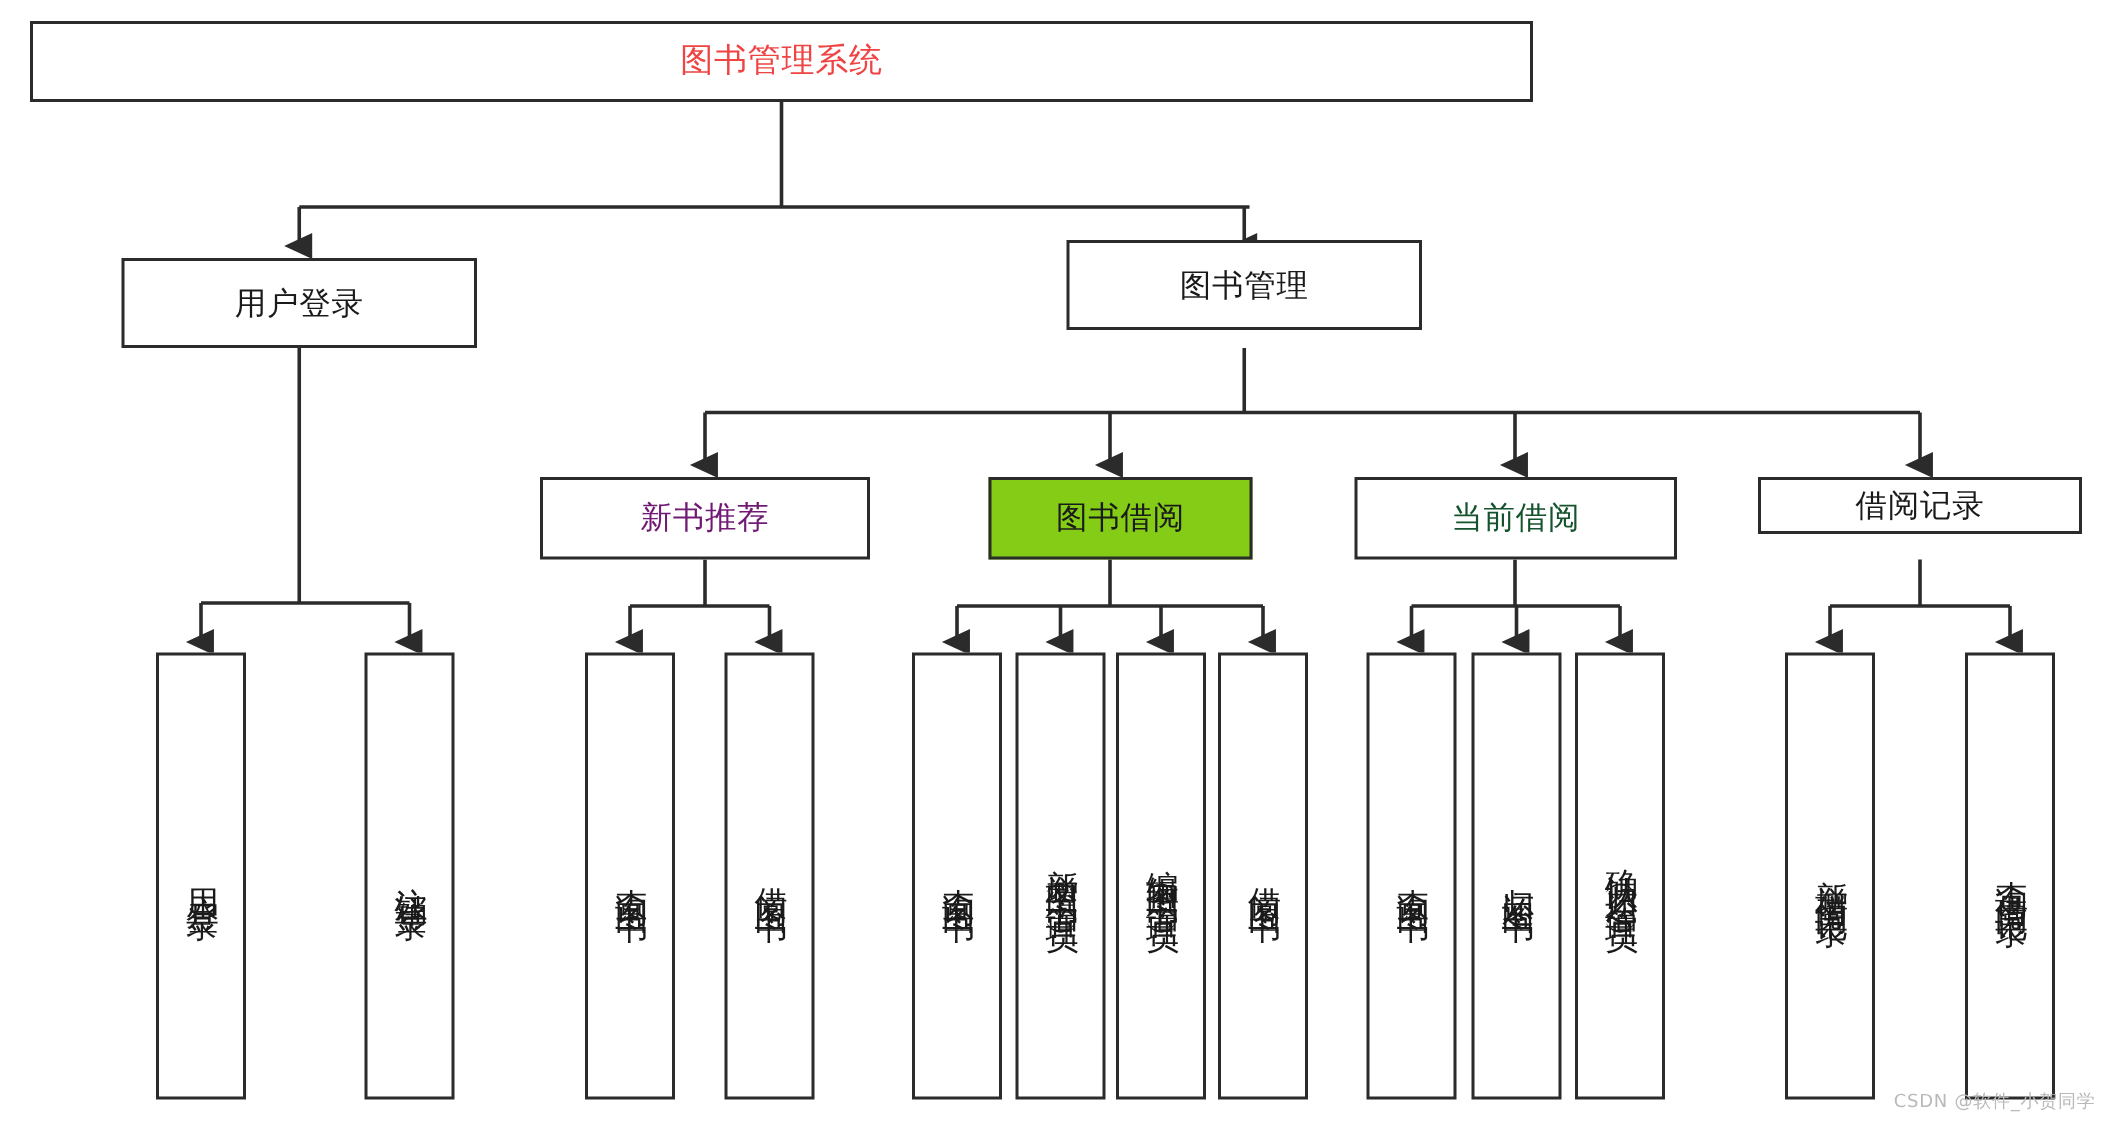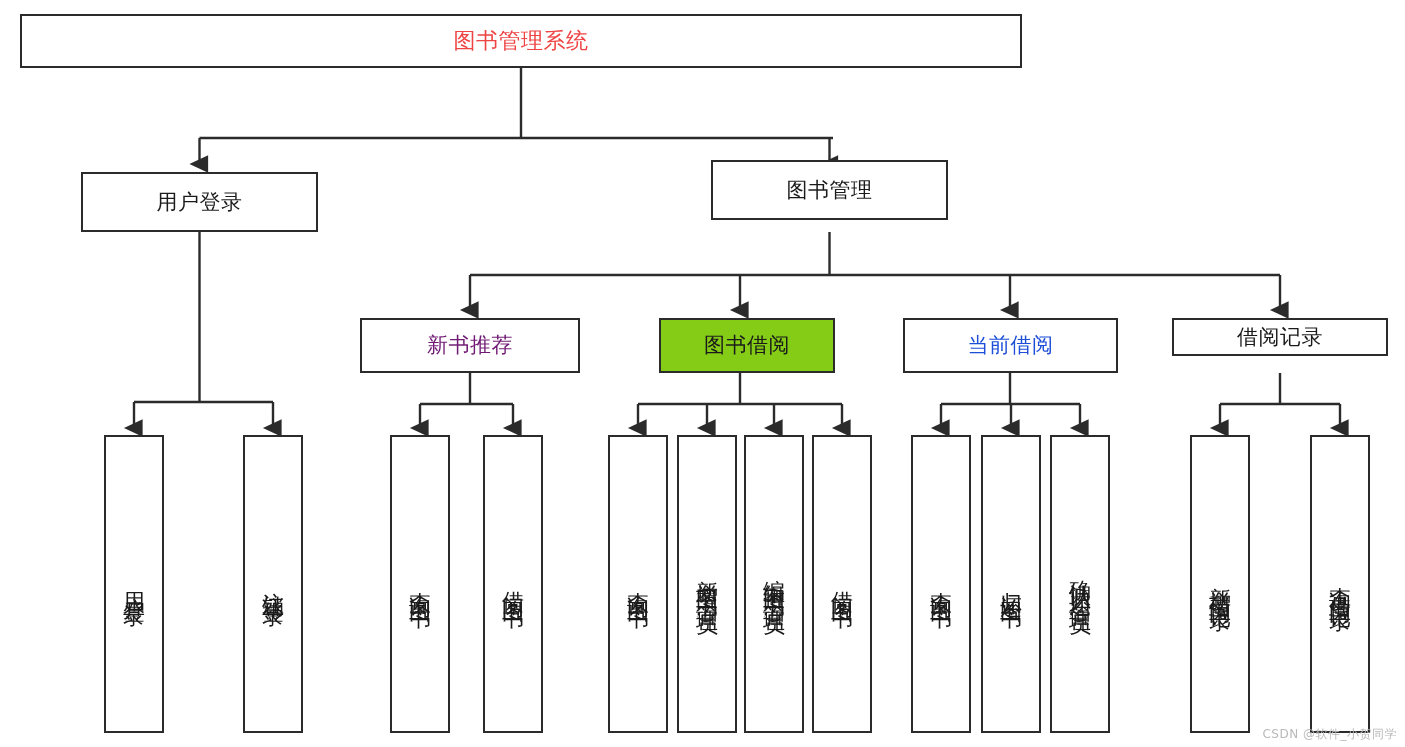--- a/index.html
+++ b/index.html
@@ -142,21 +142,21 @@
     <span class="node-label" style="color: rgb(26, 26, 26);">图书管理</span>
   </div>
 
   <div class="node horiz" id="n-l3-0" style="left: 360px; top: 318px; width: 220px; height: 55px; border-color: rgb(43, 43, 43); background: rgb(255, 255, 255);">
     <span class="node-label" style="color: #701a75;">新书推荐</span>
   </div>
   <div class="node horiz" id="n-l3-1" style="left: 632px; top: 318px; width: 176px; height: 55px; border-color: rgb(43, 43, 43); background: #84cc16; margin-left: 27px;">
     <span class="node-label" style="color: rgb(26, 26, 26);">图书借阅</span>
   </div>
   <div class="node horiz" id="n-l3-2" style="left: 903px; top: 318px; width: 215px; height: 55px; border-color: rgb(43, 43, 43); background: rgb(255, 255, 255);">
-    <span class="node-label" style="color: #1d4ed8;">当前借阅</span>
+    <span class="node-label" style="color: #14532d;">当前借阅</span>
   </div>
   <div class="node horiz" id="n-l3-3" style="left: 1172px; top: 318px; width: 216px; height: 38px; border-color: rgb(43, 43, 43); background: rgb(255, 255, 255);">
     <span class="node-label" style="color: rgb(26, 26, 26);">借阅记录</span>
   </div>
 
   <div class="node vert" id="n-lf-0" style="left: 104px; top: 435px; width: 60px; height: 298px; border-color: rgb(43, 43, 43); background: rgb(255, 255, 255);">
     <span class="node-label" style="color: rgb(26, 26, 26);">用户登录</span>
   </div>
   <div class="node vert" id="n-lf-1" style="left: 243px; top: 435px; width: 60px; height: 298px; border-color: rgb(43, 43, 43); background: rgb(255, 255, 255);">
     <span class="node-label" style="color: rgb(26, 26, 26);">注销登录</span>

